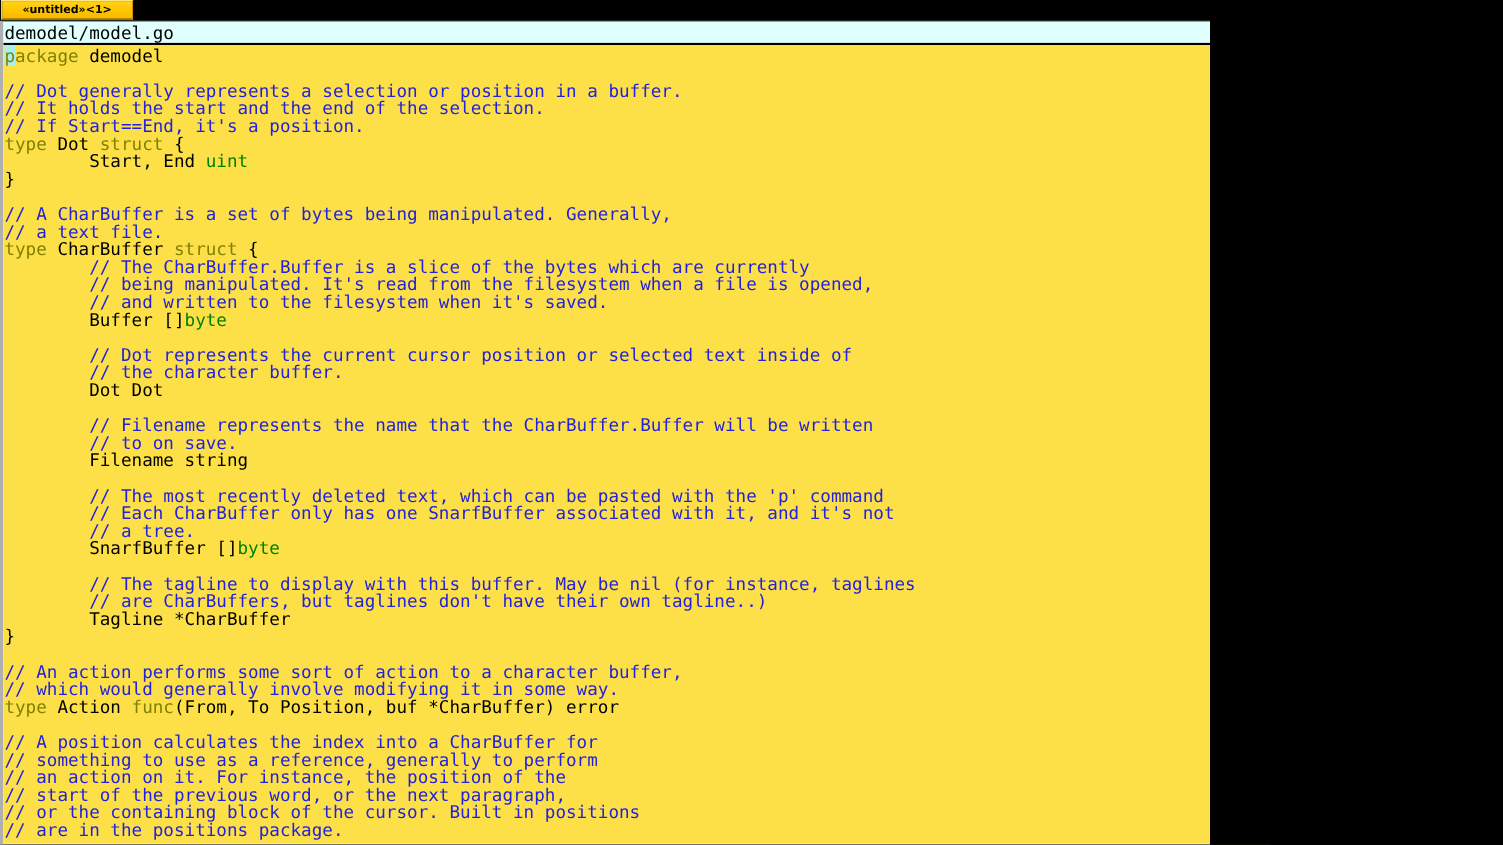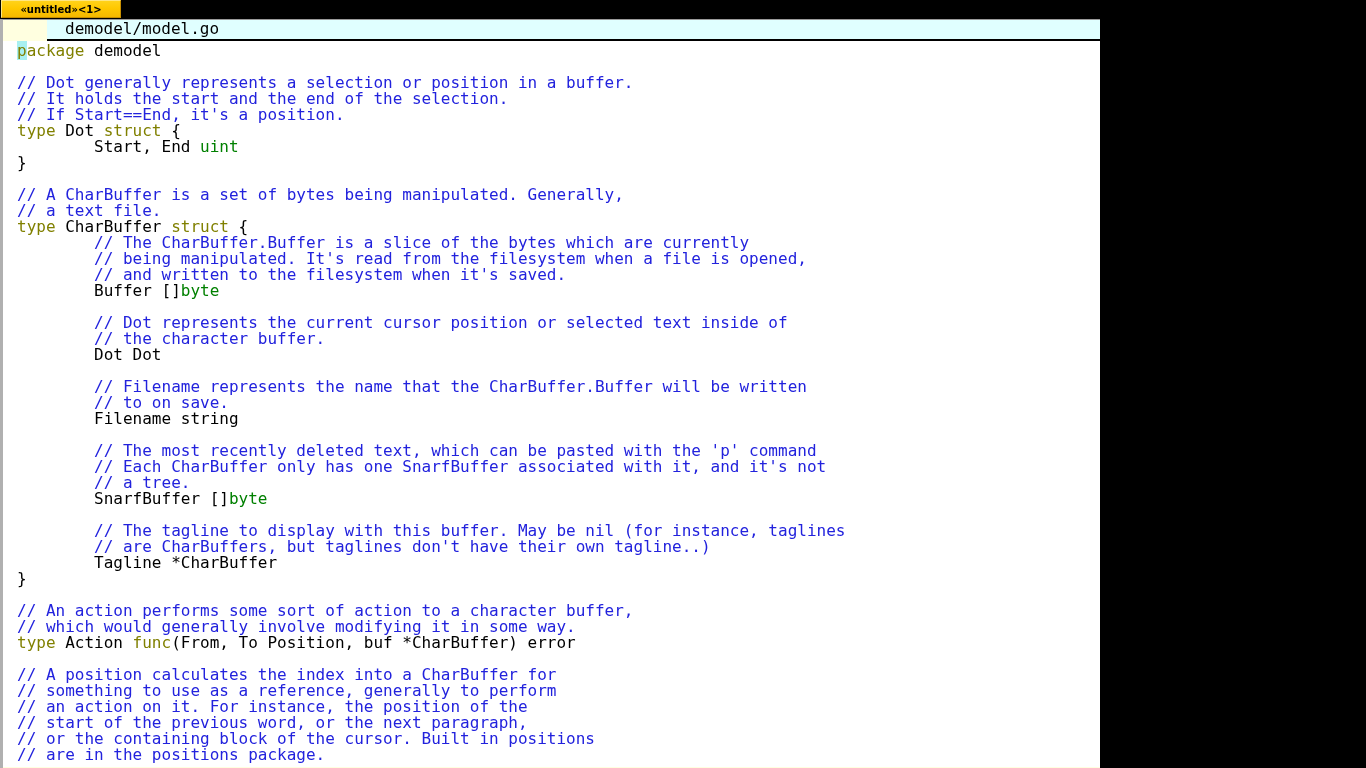--- a/index.html
+++ b/index.html
@@ -71,40 +71,39 @@
   }
 
   
   .pathbar {
     position: relative;
     height: 21px;
     background: #e0ffff;
     border-bottom: 2px solid #000000;
     box-sizing: border-box;
     display: flex;
-    align-items: flex-start;
-    padding-left: 18px;
+    align-items: center;
+    padding-left: 1px;
     overflow: hidden;
-    margin-left: 44px;
   }
 
   .pathbar .pathtext {
     font-family: "DejaVu Sans Mono", monospace;
     font-size: 16px;
     line-height: 18px;
     color: #000000;
     white-space: nowrap;
   }
 
   
   .code {
     position: relative;
     height: 726px;
-    background: #ffffff;
-    padding: 2px 0 0 14px;
+    background: #fde047;
+    padding: 2px 0 0 1px;
     box-sizing: border-box;
     overflow: hidden;
   }
 
   .code pre {
     margin: 0;
     padding: 0;
     font-family: "DejaVu Sans Mono", monospace;
     font-size: 16px;
     line-height: 16px;

